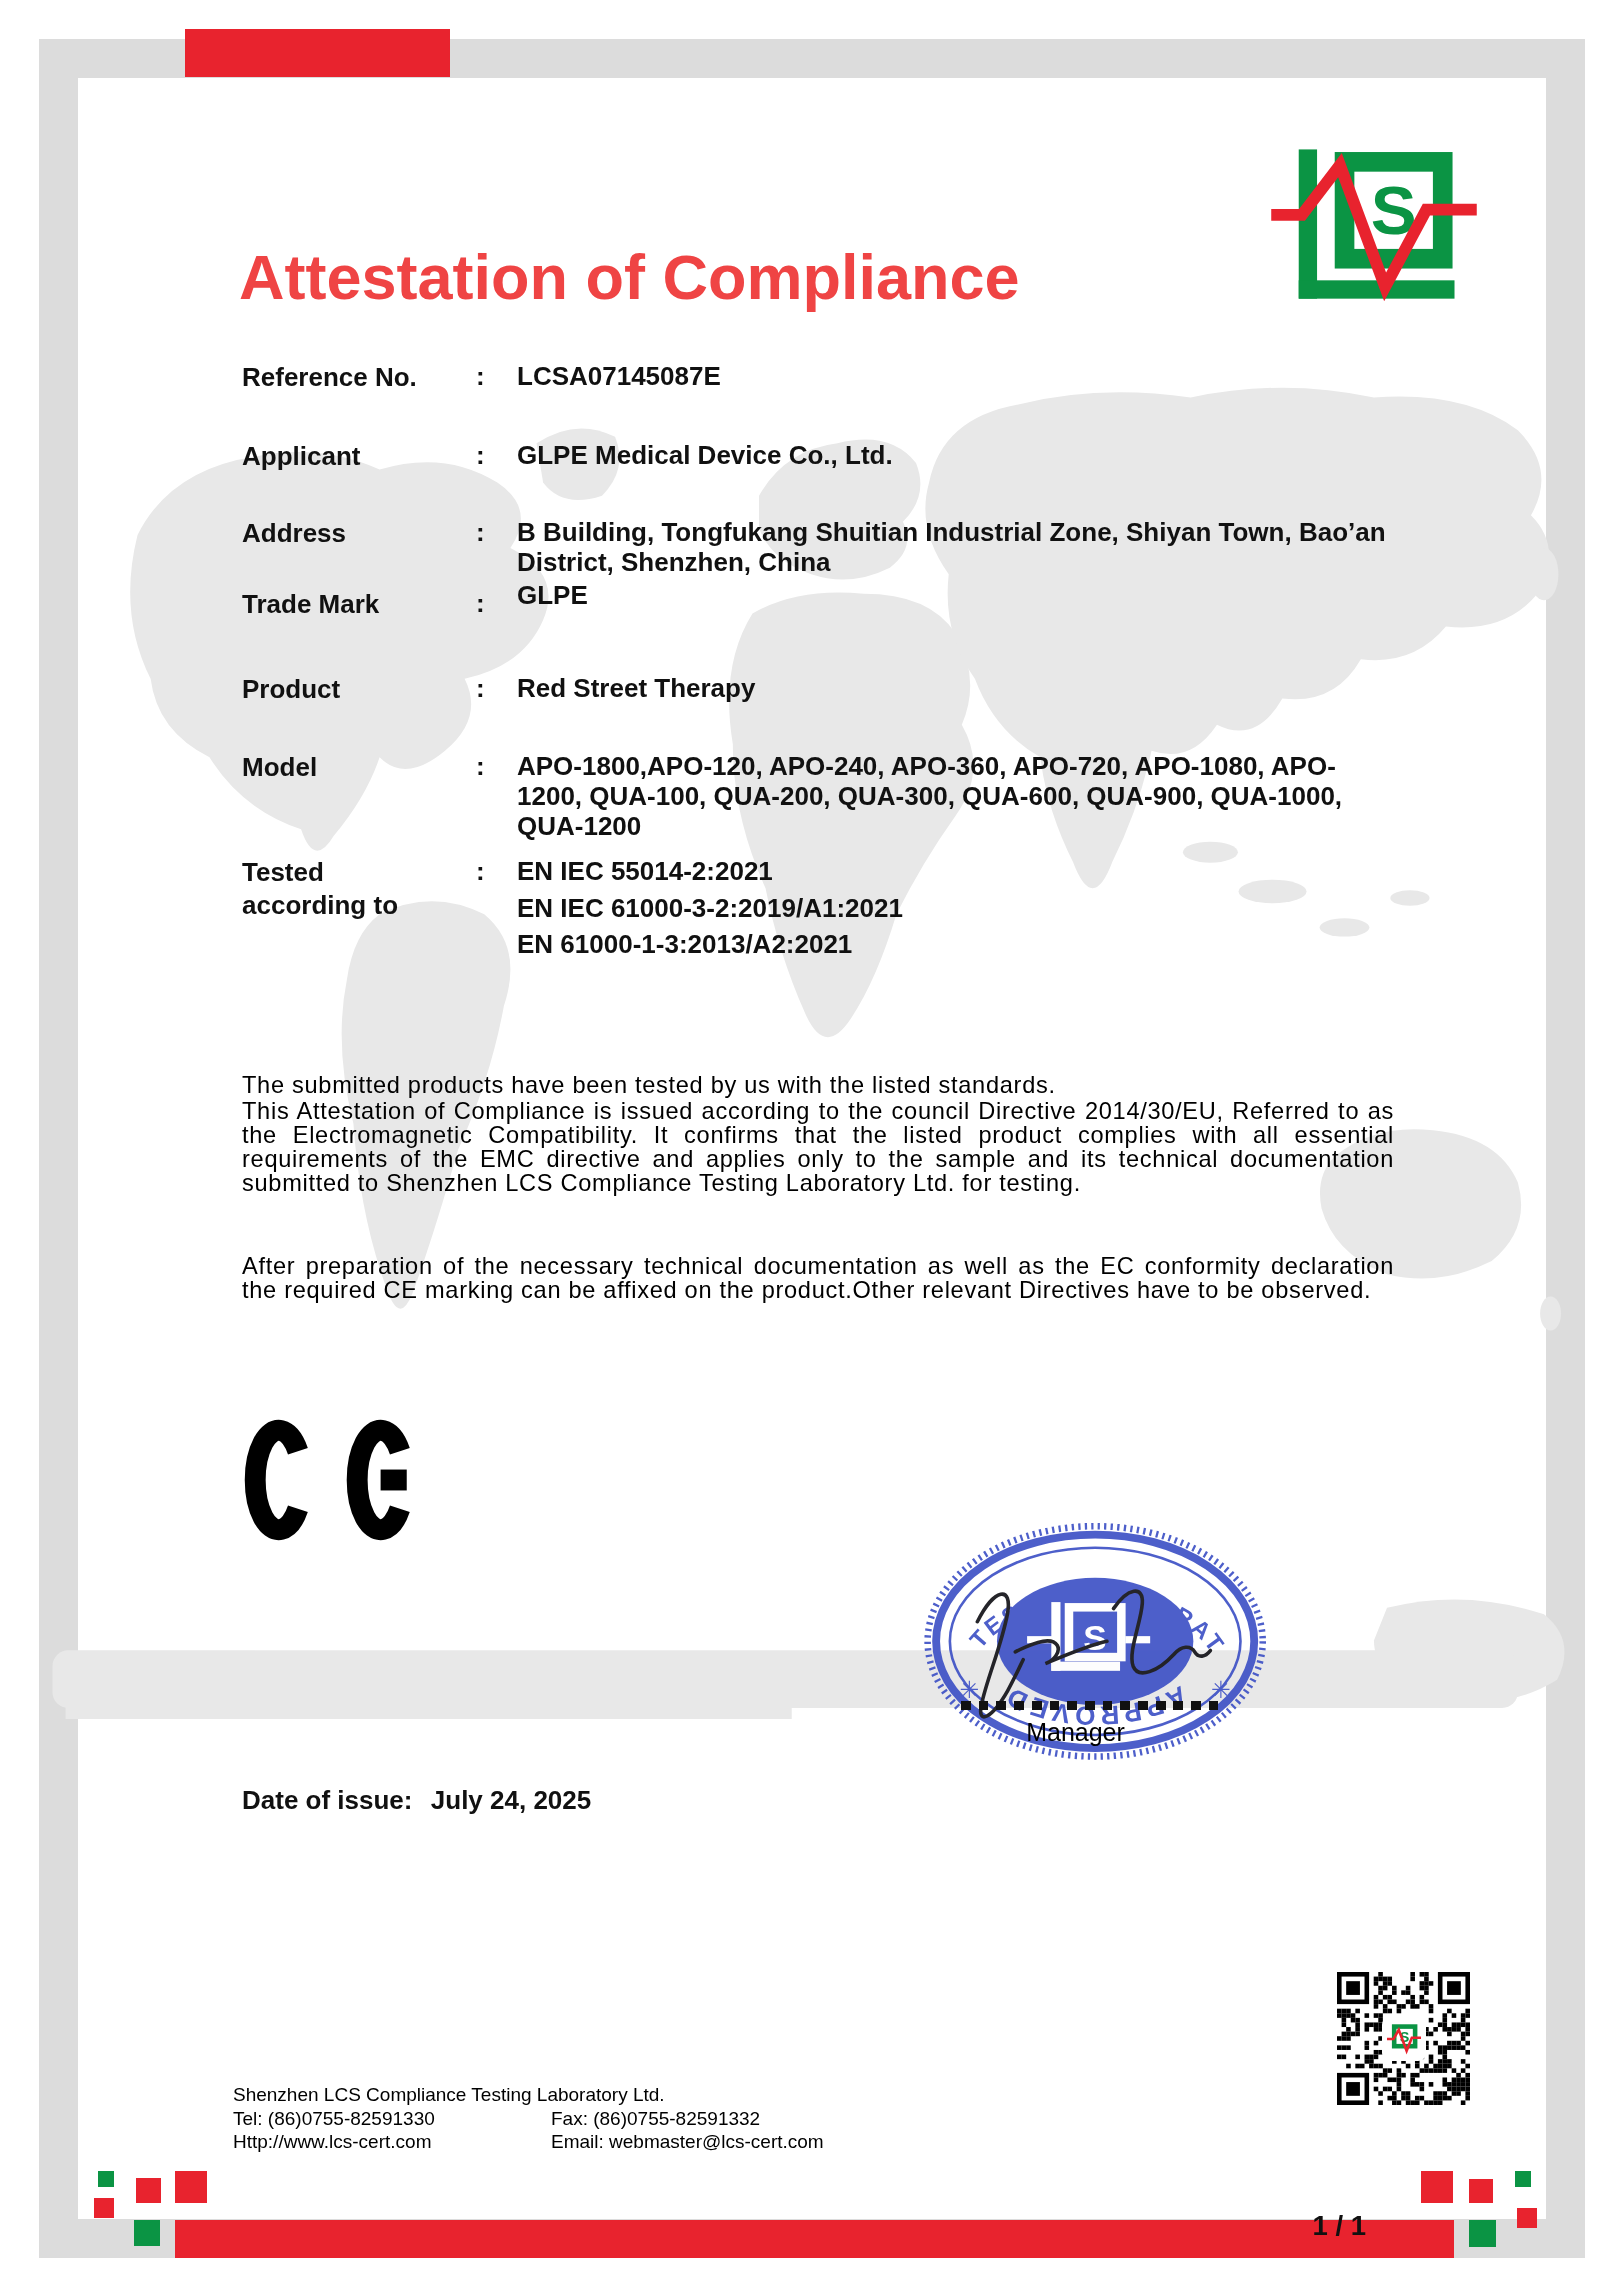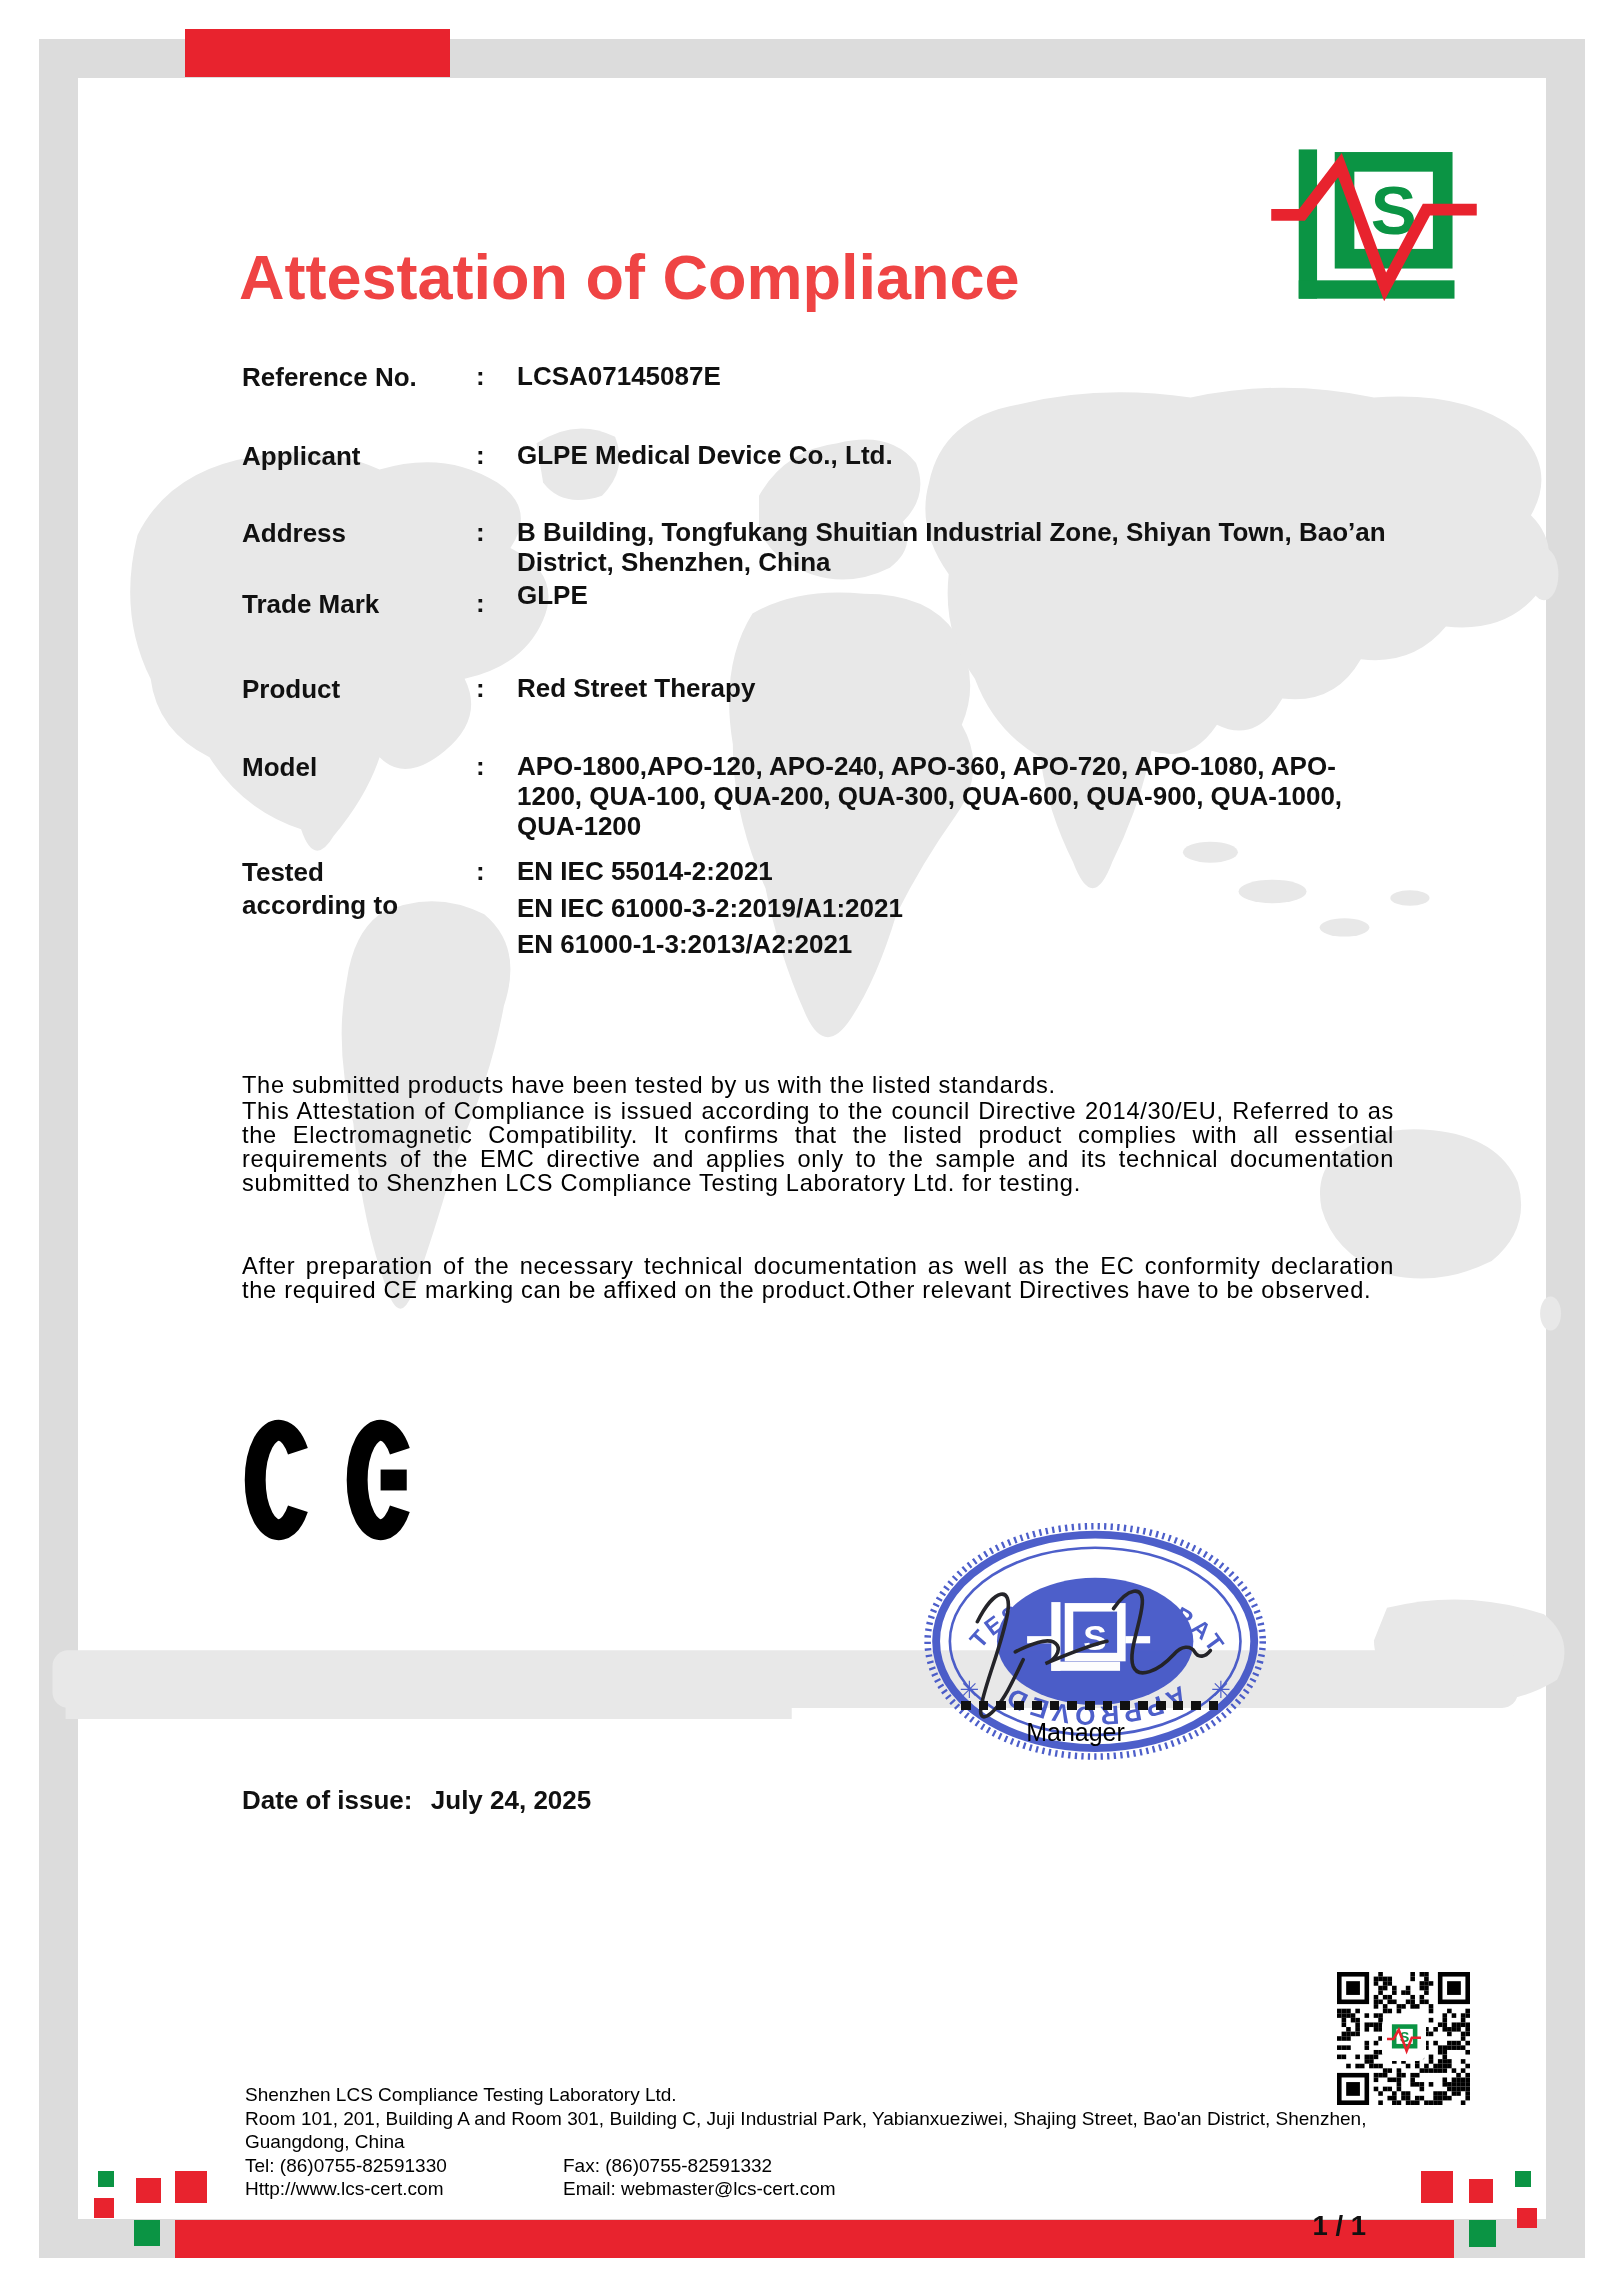--- a/index.html
+++ b/index.html
@@ -43,21 +43,21 @@
   .ce { position:absolute; left:244px; top:1419px; }
   .stamp { position:absolute; left:917px; top:1517px; opacity:.93; }
   .sigline { position:absolute; left:961px; top:1701px; width:257px; height:9.2px;
     background:repeating-linear-gradient(90deg,#111 0 9.8px,transparent 9.8px 17.7px); }
   .manager { position:absolute; left:1000px; top:1718px; width:151px; text-align:center; font-size:25px; color:#000; }
 
   .daterow { position:absolute; left:242px; top:1785px; font-size:26px; font-weight:bold; }
   .daterow .dval { margin-left:18.3px; }
 
   
-  .footer { position:absolute; left:245px; top:2083px; width:1126px; font-size:19px; line-height:23.6px; color:#000; }
+  .footer { position:absolute; left:233px; top:2083px; width:1126px; font-size:19px; line-height:23.6px; color:#000; }
   .footer .c1 { display:inline-block; width:318px; }
   .pageno { position:absolute; left:1274px; top:2210px; width:92px; text-align:right; font-size:27.5px; font-weight:bold; }
 
   
   .qr { position:absolute; left:1337px; top:1972px; width:133px; height:133px; background:#fff; }
   .qr-logo {
     position:absolute; left:50%; top:50%; width:44px; height:44px; margin:-22px 0 0 -22px;
     background:#fff; border-radius:7.9px; display:flex; align-items:center; justify-content:center;
   }
   svg text { font-family:"Liberation Sans", sans-serif; }
@@ -197,21 +197,20 @@
 
 <div class="sigline"></div>
 <div class="manager">Manager</div>
 
 <div class="daterow">
   <span>Date of issue:</span><span class="dval">July 24, 2025</span>
 </div>
 
 <div class="footer">
   <div>Shenzhen LCS Compliance Testing Laboratory Ltd.</div>
-  <div>Room 101, 201, Building A and Room 301, Building C, Juji Industrial Park, Yabianxueziwei, Shajing Street, Bao'an District, Shenzhen, Guangdong, China</div>
   <div>
     <span class="c1">Tel: (86)0755-82591330</span><span>Fax: (86)0755-82591332</span>
   </div>
   <div>
     <span class="c1">Http://www.lcs-cert.com</span><span>Email: webmaster@lcs-cert.com</span>
   </div>
 </div>
 
 <div class="qr">
   <svg id="qr-svg" width="133" height="133" viewBox="0 0 203 203">

